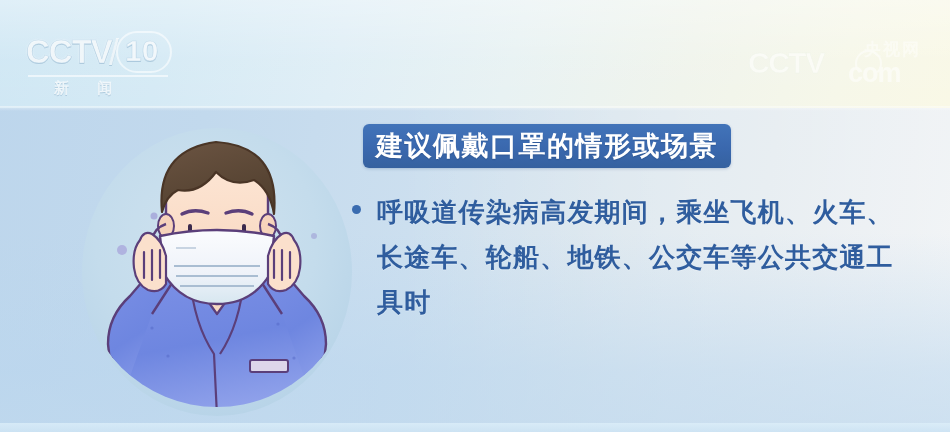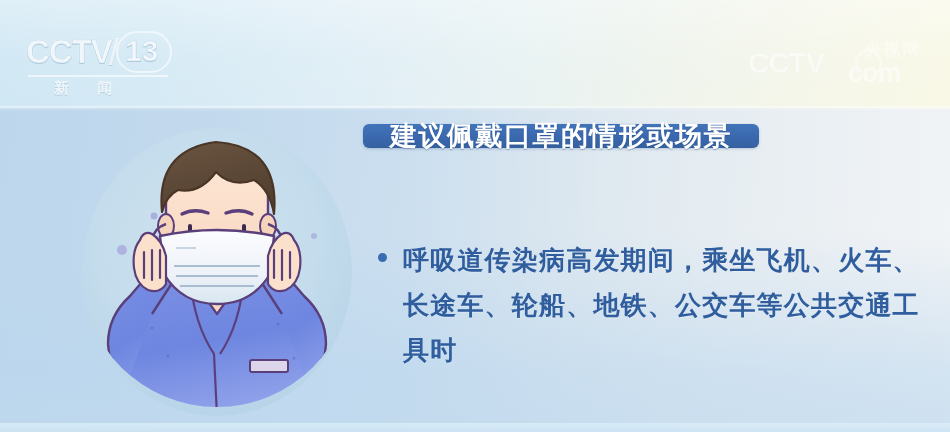--- a/index.html
+++ b/index.html
@@ -134,38 +134,38 @@
   .illus-disc {
     position:absolute; left:0; top:0; width:270px; height:288px;
     border-radius:50%;
     background:radial-gradient(circle at 46% 38%, #cfe2ef 0%, #c4dcec 48%, #b8d4e8 78%, #b2d0e6 100%);
   }
   .illus-svg { position:absolute; left:0; top:0; }
 
   
   .title-banner {
     position:absolute; left:363px; top:124px;
-    height:24px;
-    padding:0 27px;
+    height:44px;
+    padding:0 13px;
     display:flex; align-items:center;
     background:linear-gradient(180deg,#4274b9 0%, #3a68ae 55%, #35619f 100%);
     border-radius:6px;
     box-shadow:0 1px 3px rgba(40,80,140,.25);
   }
   .title-banner .txt {
     font-size:27px; font-weight:700; letter-spacing:1.5px;
     color:#ffffff; white-space:nowrap; line-height:1;
     text-shadow:0 1px 1px rgba(25,60,110,.35);
   }
 
   
   .body-block {
-    position:absolute; left:378px; top:190px;
+    position:absolute; left:352px; top:190px;
     width:560px;
-    display:flex; align-items:flex-start;margin-top:48px;
+    display:flex; align-items:flex-start;
   }
   .bullet-dot {
     flex:0 0 auto;
     width:9px; height:9px; border-radius:50%;
     background:#3a6cb0;
     margin-top:15px; margin-right:16px;
   }
   .body-text {
     font-size:26px; font-weight:700;
     line-height:45px; letter-spacing:1.2px;
@@ -190,21 +190,21 @@
   <div class="bg-bottom-wash"></div>
 
   <div class="header-band"></div>
   <div class="header-sheen"></div>
   <div class="header-edge"></div>
 
   <div class="cctv13">
     <div class="ln1">CCTV</div>
     <div class="slash">/</div>
     <div class="capsule"></div>
-    <div class="num">13</div>
+    <div class="num">10</div>
     <div class="rule"></div>
     <div class="ln2">新 闻</div>
   </div>
 
   <div class="cctvcom">
     <div class="big">CCTV</div>
     <div class="dot"></div>
     <div class="cn">央视网</div>
     <div class="com">com</div>
   </div>

